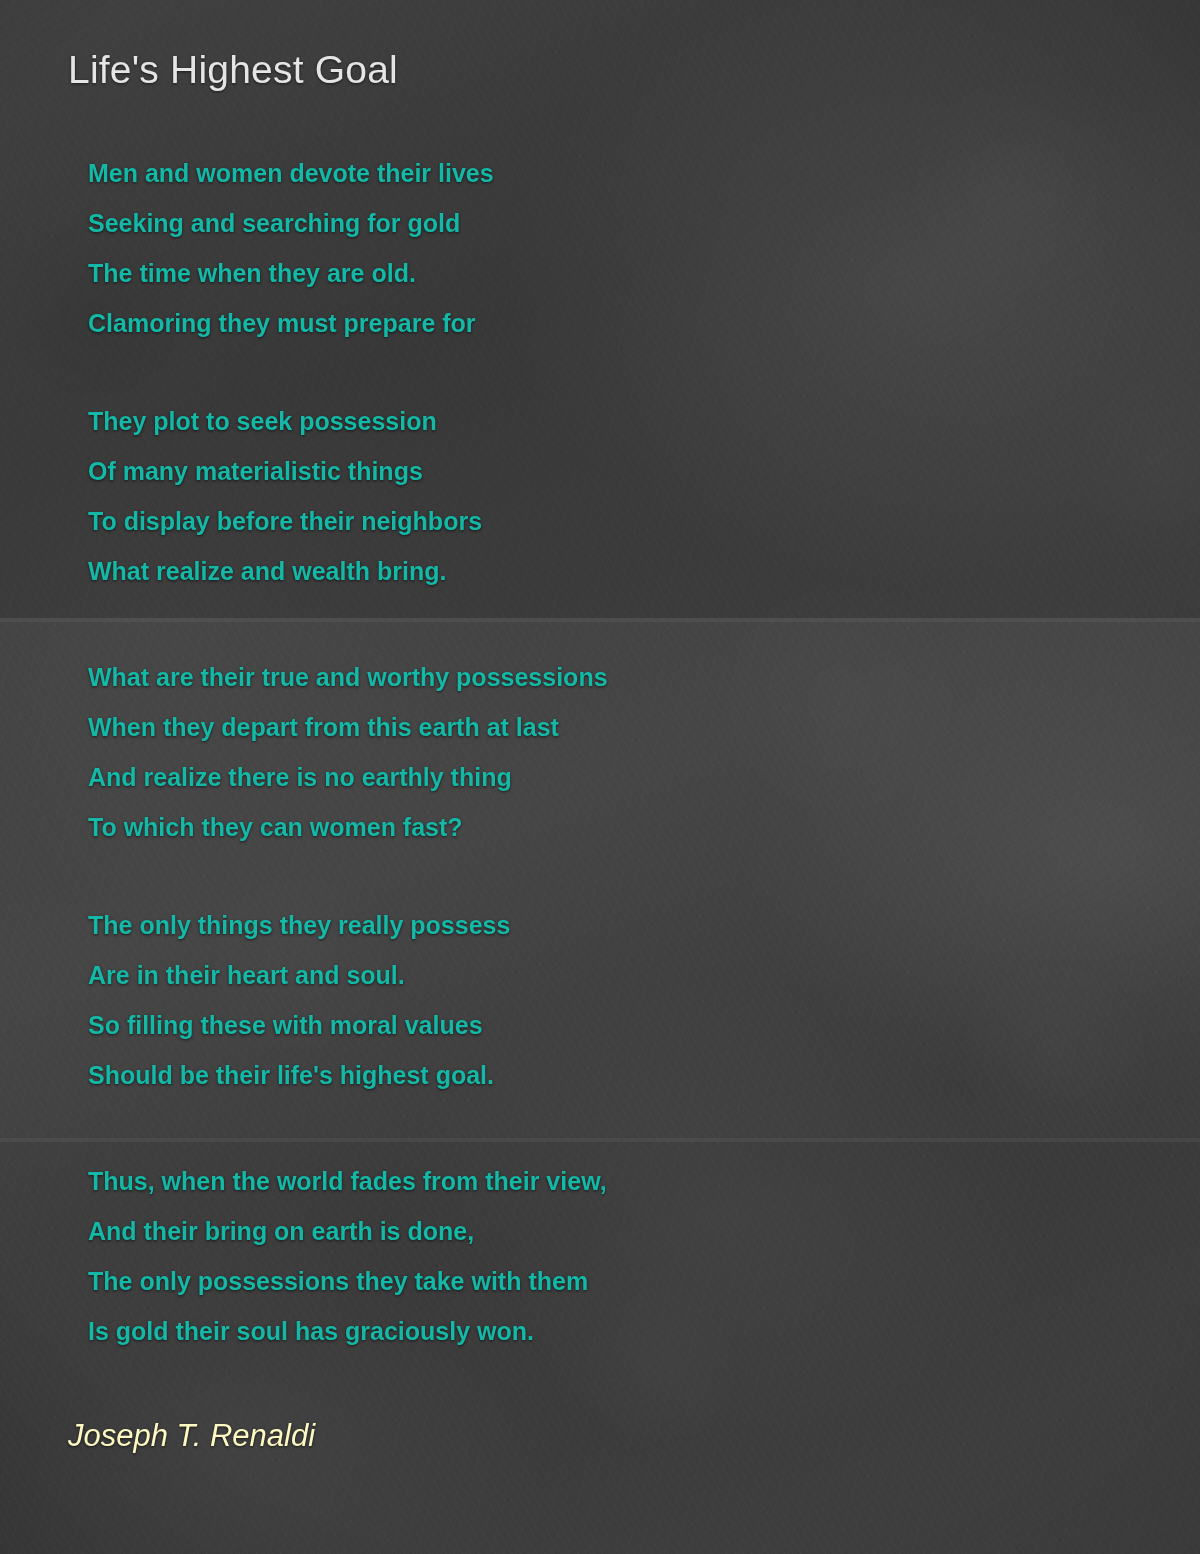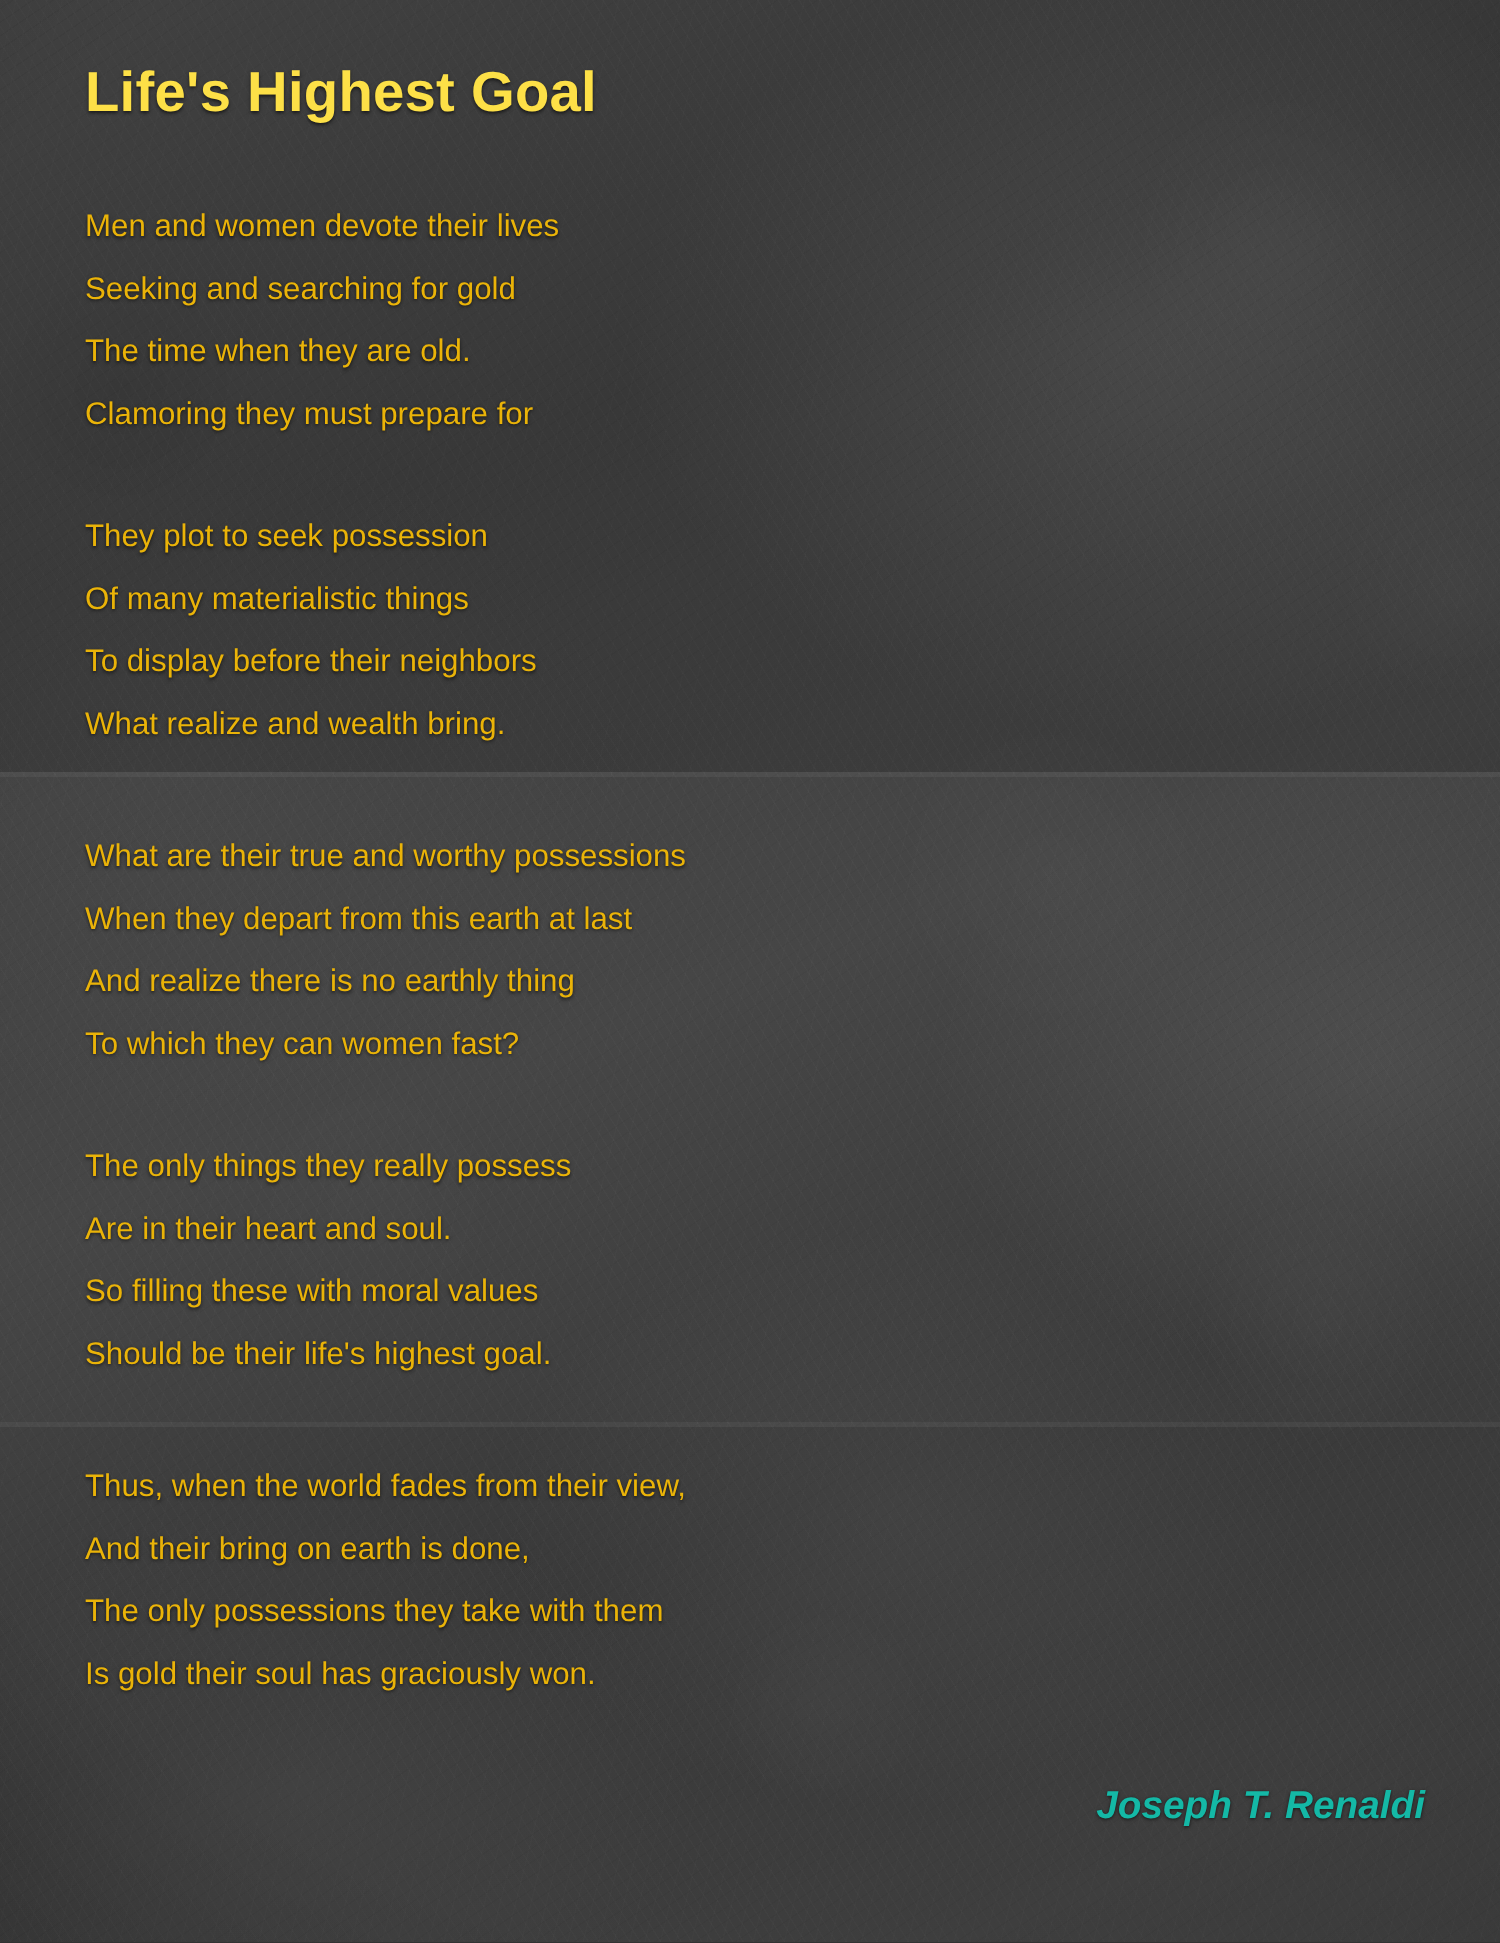--- a/index.html
+++ b/index.html
@@ -68,47 +68,47 @@
     background: radial-gradient(ellipse 120% 100% at 50% 45%, rgba(0,0,0,0) 55%, rgba(0,0,0,0.30) 100%);
   }
 
   
   .content {
     position: relative;
     z-index: 5;
     padding: 48px 60px 0 68px;
   }
   .poem-title {
-    color: #fde047;
-    font-size: 45px;
-    font-weight: bold;
+    color: #e5e5e5;
+    font-size: 39px;
+    font-weight: normal;
     letter-spacing: 0.2px;
     margin: 0 0 56px 0;
     text-shadow: 0 1px 3px rgba(0,0,0,0.6);
   }
   .stanza {
     margin: 0 0 48px 0;
   }
   .line {
-    color: #eab308;
+    color: #14b8a6;
     font-size: 25px;
-    font-weight: normal;
+    font-weight: bold;
     line-height: 50px;
     white-space: pre;
     text-shadow: 0 1px 3px rgba(0,0,0,0.65);
+    margin-left: 20px;
   }
   .stanza-gap-lg { margin-bottom: 56px; }
   .author {
-    color: #14b8a6;
+    color: #fef9c3;
     font-size: 31px;
     font-style: italic;
-    font-weight: bold;
+    font-weight: normal;
     margin-top: 62px;
     text-shadow: 0 1px 3px rgba(0,0,0,0.65);
-    text-align: right;
   }
 </style>
 </head>
 <body>
 
 <div id="page">
 
   <div class="bg-layer bg-base"></div>
   <div class="bg-layer bg-strokes"></div>
   <div class="bg-layer bg-petals"></div>

